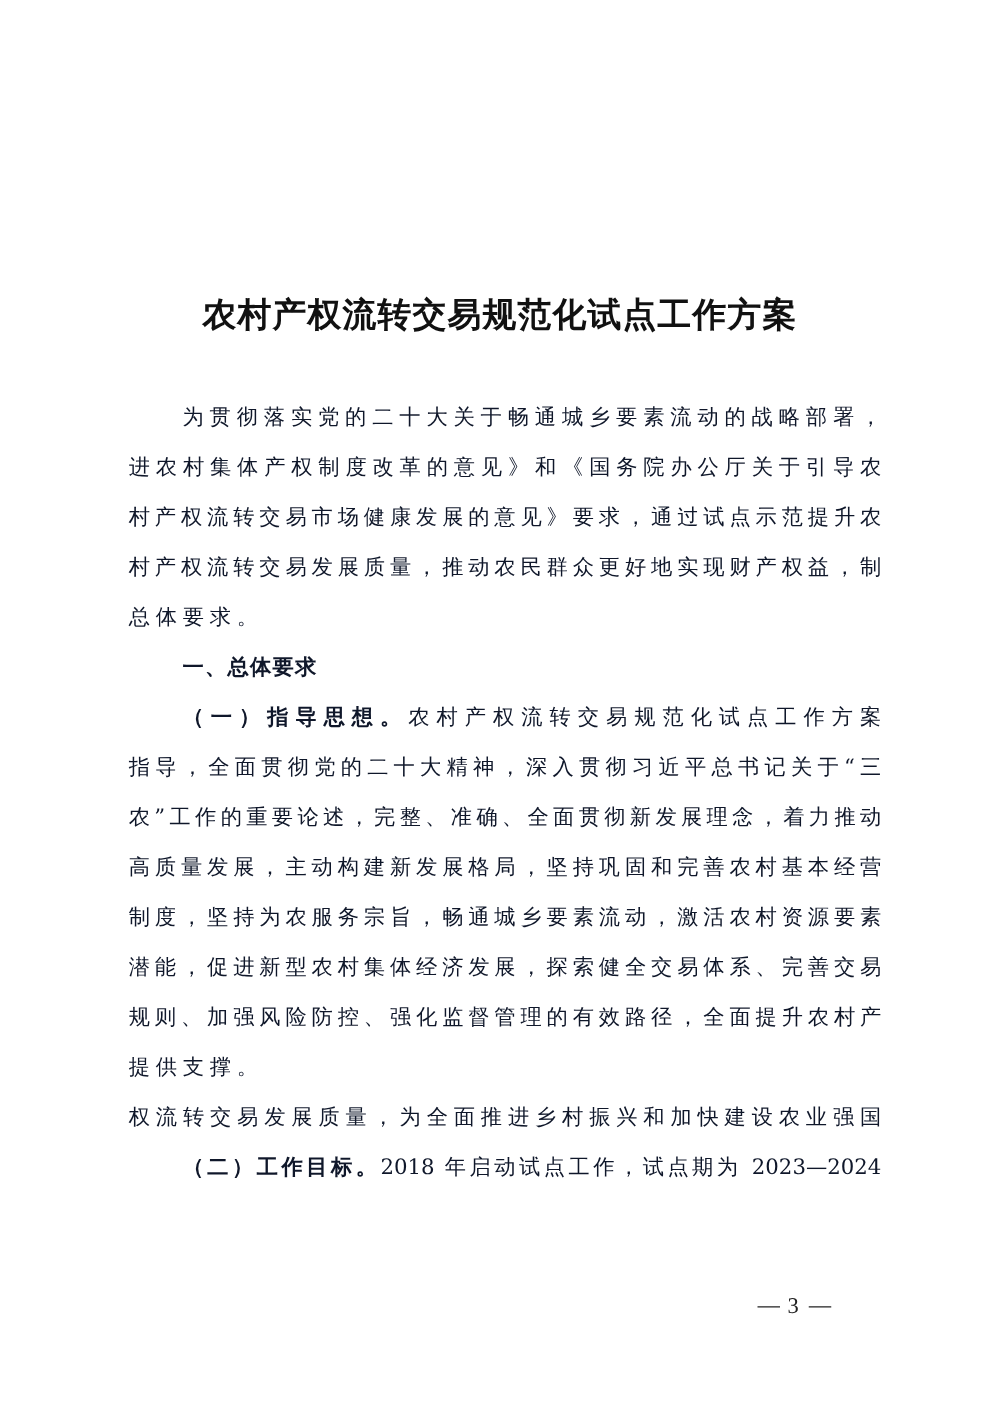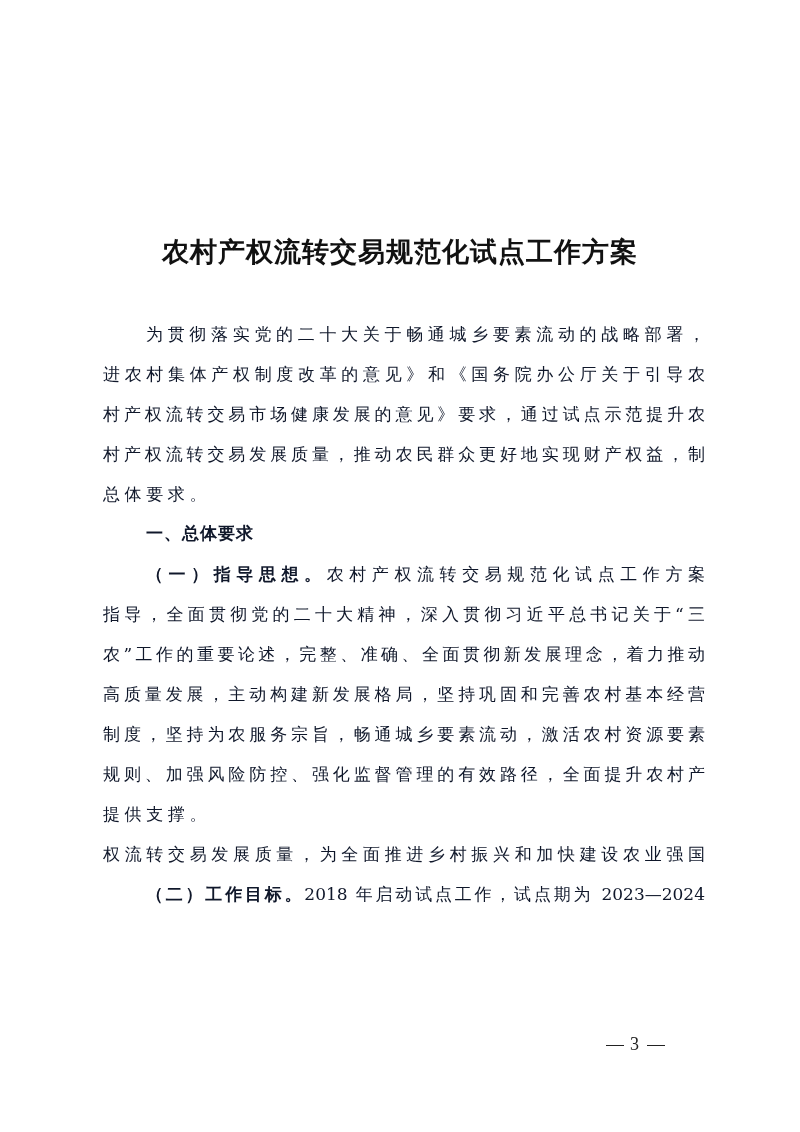--- a/index.html
+++ b/index.html
@@ -100,20 +100,21 @@
     <div class="line">村产权流转交易发展质量，推动农民群众更好地实现财产权益，制</div>
     <div class="line last">总体要求。</div>
 
     <div class="line indent heading">一、总体要求</div>
 
     <div class="line indent"><span class="bold">（一）指导思想。</span><span>农村产权流转交易规范化试点工作方案</span></div>
     <div class="line">指导，全面贯彻党的二十大精神，深入贯彻习近平总书记关于“三</div>
     <div class="line">农”工作的重要论述，完整、准确、全面贯彻新发展理念，着力推动</div>
     <div class="line">高质量发展，主动构建新发展格局，坚持巩固和完善农村基本经营</div>
     <div class="line">制度，坚持为农服务宗旨，畅通城乡要素流动，激活农村资源要素</div>
+    <div class="line">潜能，促进新型农村集体经济发展，探索健全交易体系、完善交易</div>
     <div class="line">规则、加强风险防控、强化监督管理的有效路径，全面提升农村产</div>
     <div class="line last">提供支撑。</div>
     <div class="line">权流转交易发展质量，为全面推进乡村振兴和加快建设农业强国</div>
 
     <div class="line indent"><span class="bold">（二）工作目标。</span><span>2018 年启动试点工作，试点期为 2023—2024</span></div>
 
   </div>
 
   <div class="page-number"><span class="dash"></span><span>3</span><span class="dash"></span></div>
 

